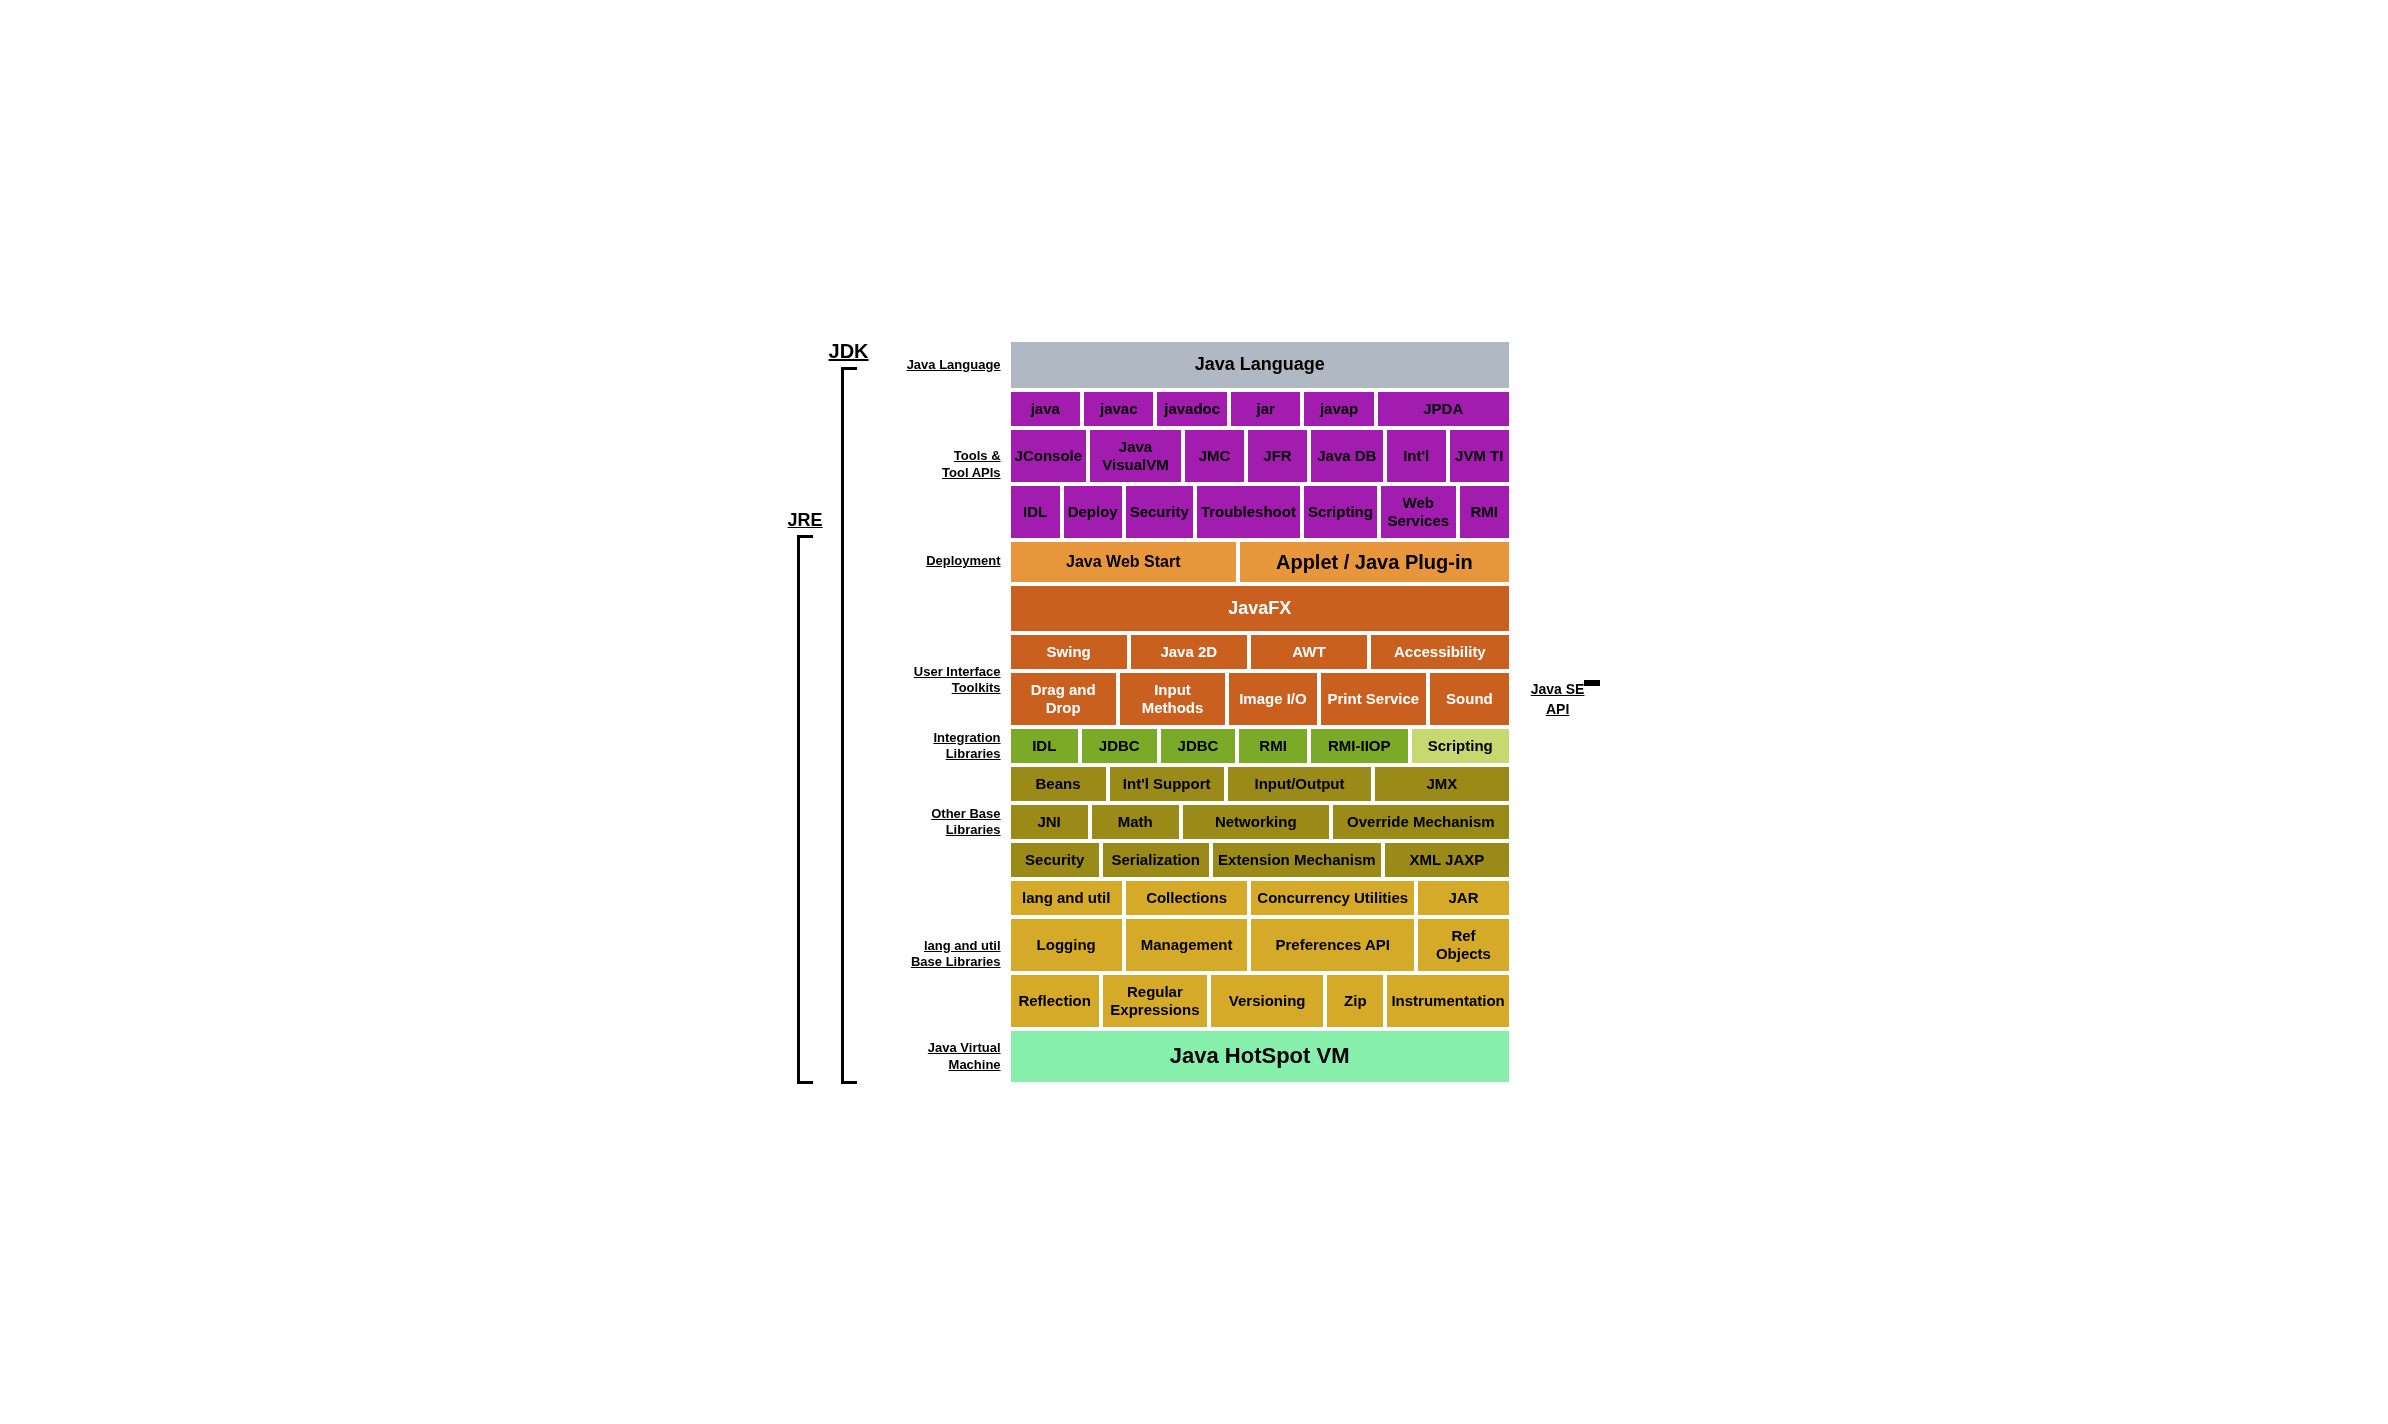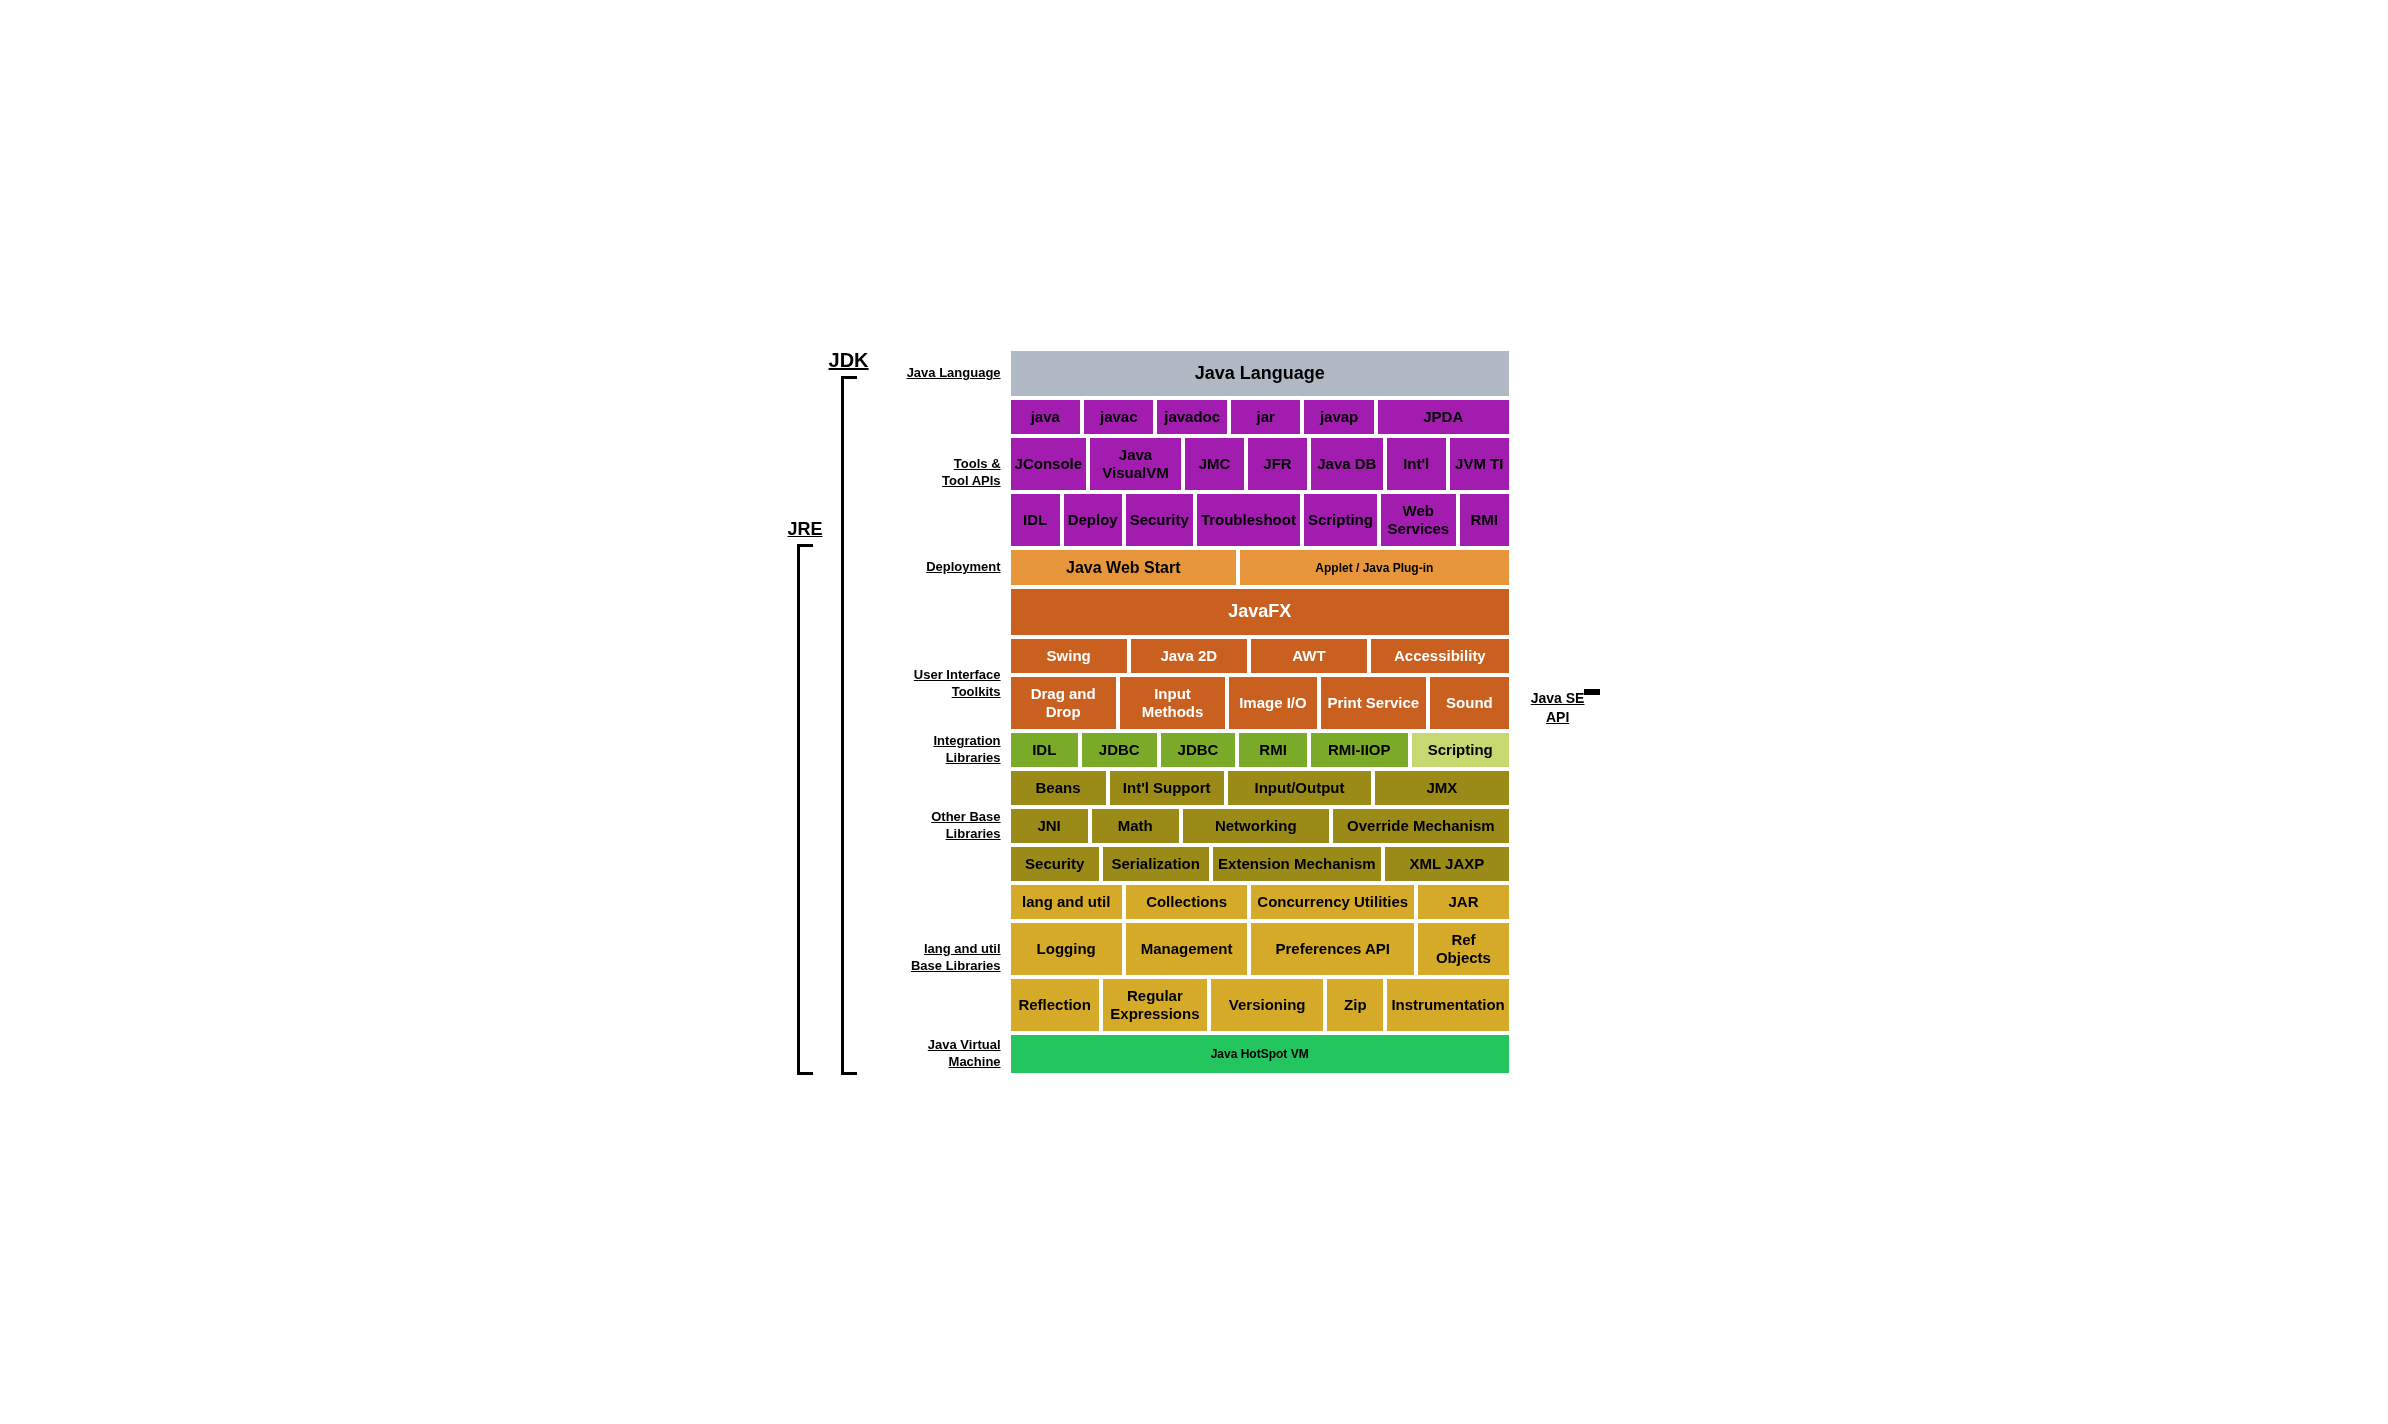--- a/index.html
+++ b/index.html
@@ -139,21 +139,21 @@
       </div>
     </div>
 
     <div class="row-group">
       <div class="row-label">
           <span>Deployment</span>
         </div>
       <div class="rows-content">
         <div class="cell-row">
           <div class="cell c-orange-light" style="flex:1; font-size:16px;">Java Web Start</div>
-          <div class="cell c-orange-light" style="flex:1.2; font-size:12px;text-align:center;">Applet / Java Plug-in</div>
+          <div class="cell c-orange-light" style="flex:1.2; font-size:20px;text-align:center;">Applet / Java Plug-in</div>
         </div>
       </div>
     </div>
 
     <div class="row-group">
       <div class="row-label">
           <span></span>
         </div>
       <div class="rows-content">
         <div class="cell-row">
@@ -251,21 +251,21 @@
         </div>
       </div>
     </div>
 
     <div class="row-group">
       <div class="row-label">
           <span>Java Virtual<br>Machine</span>
         </div>
       <div class="rows-content">
         <div class="cell-row">
-          <div class="cell full-width" style="background:#22c55e; font-size:12px; padding:12px;">Java HotSpot VM</div>
+          <div class="cell full-width" style="background:#86efac; font-size:22px; padding:12px;">Java HotSpot VM</div>
         </div>
       </div>
     </div>
 
   </div>
 
   <div style="display:flex; flex-direction:row; align-items:flex-start; margin-left:20px; margin-top:340px;">
     <div style="font-size:14px; font-weight:bold; text-decoration:underline; text-align:center; line-height:1.4; margin-bottom:4px;">Java SE<br>API</div>
     <div style="flex:1; border-right:3px solid #000; border-top:3px solid #000; border-bottom:3px solid #000; width:16px;"></div>
   </div>

